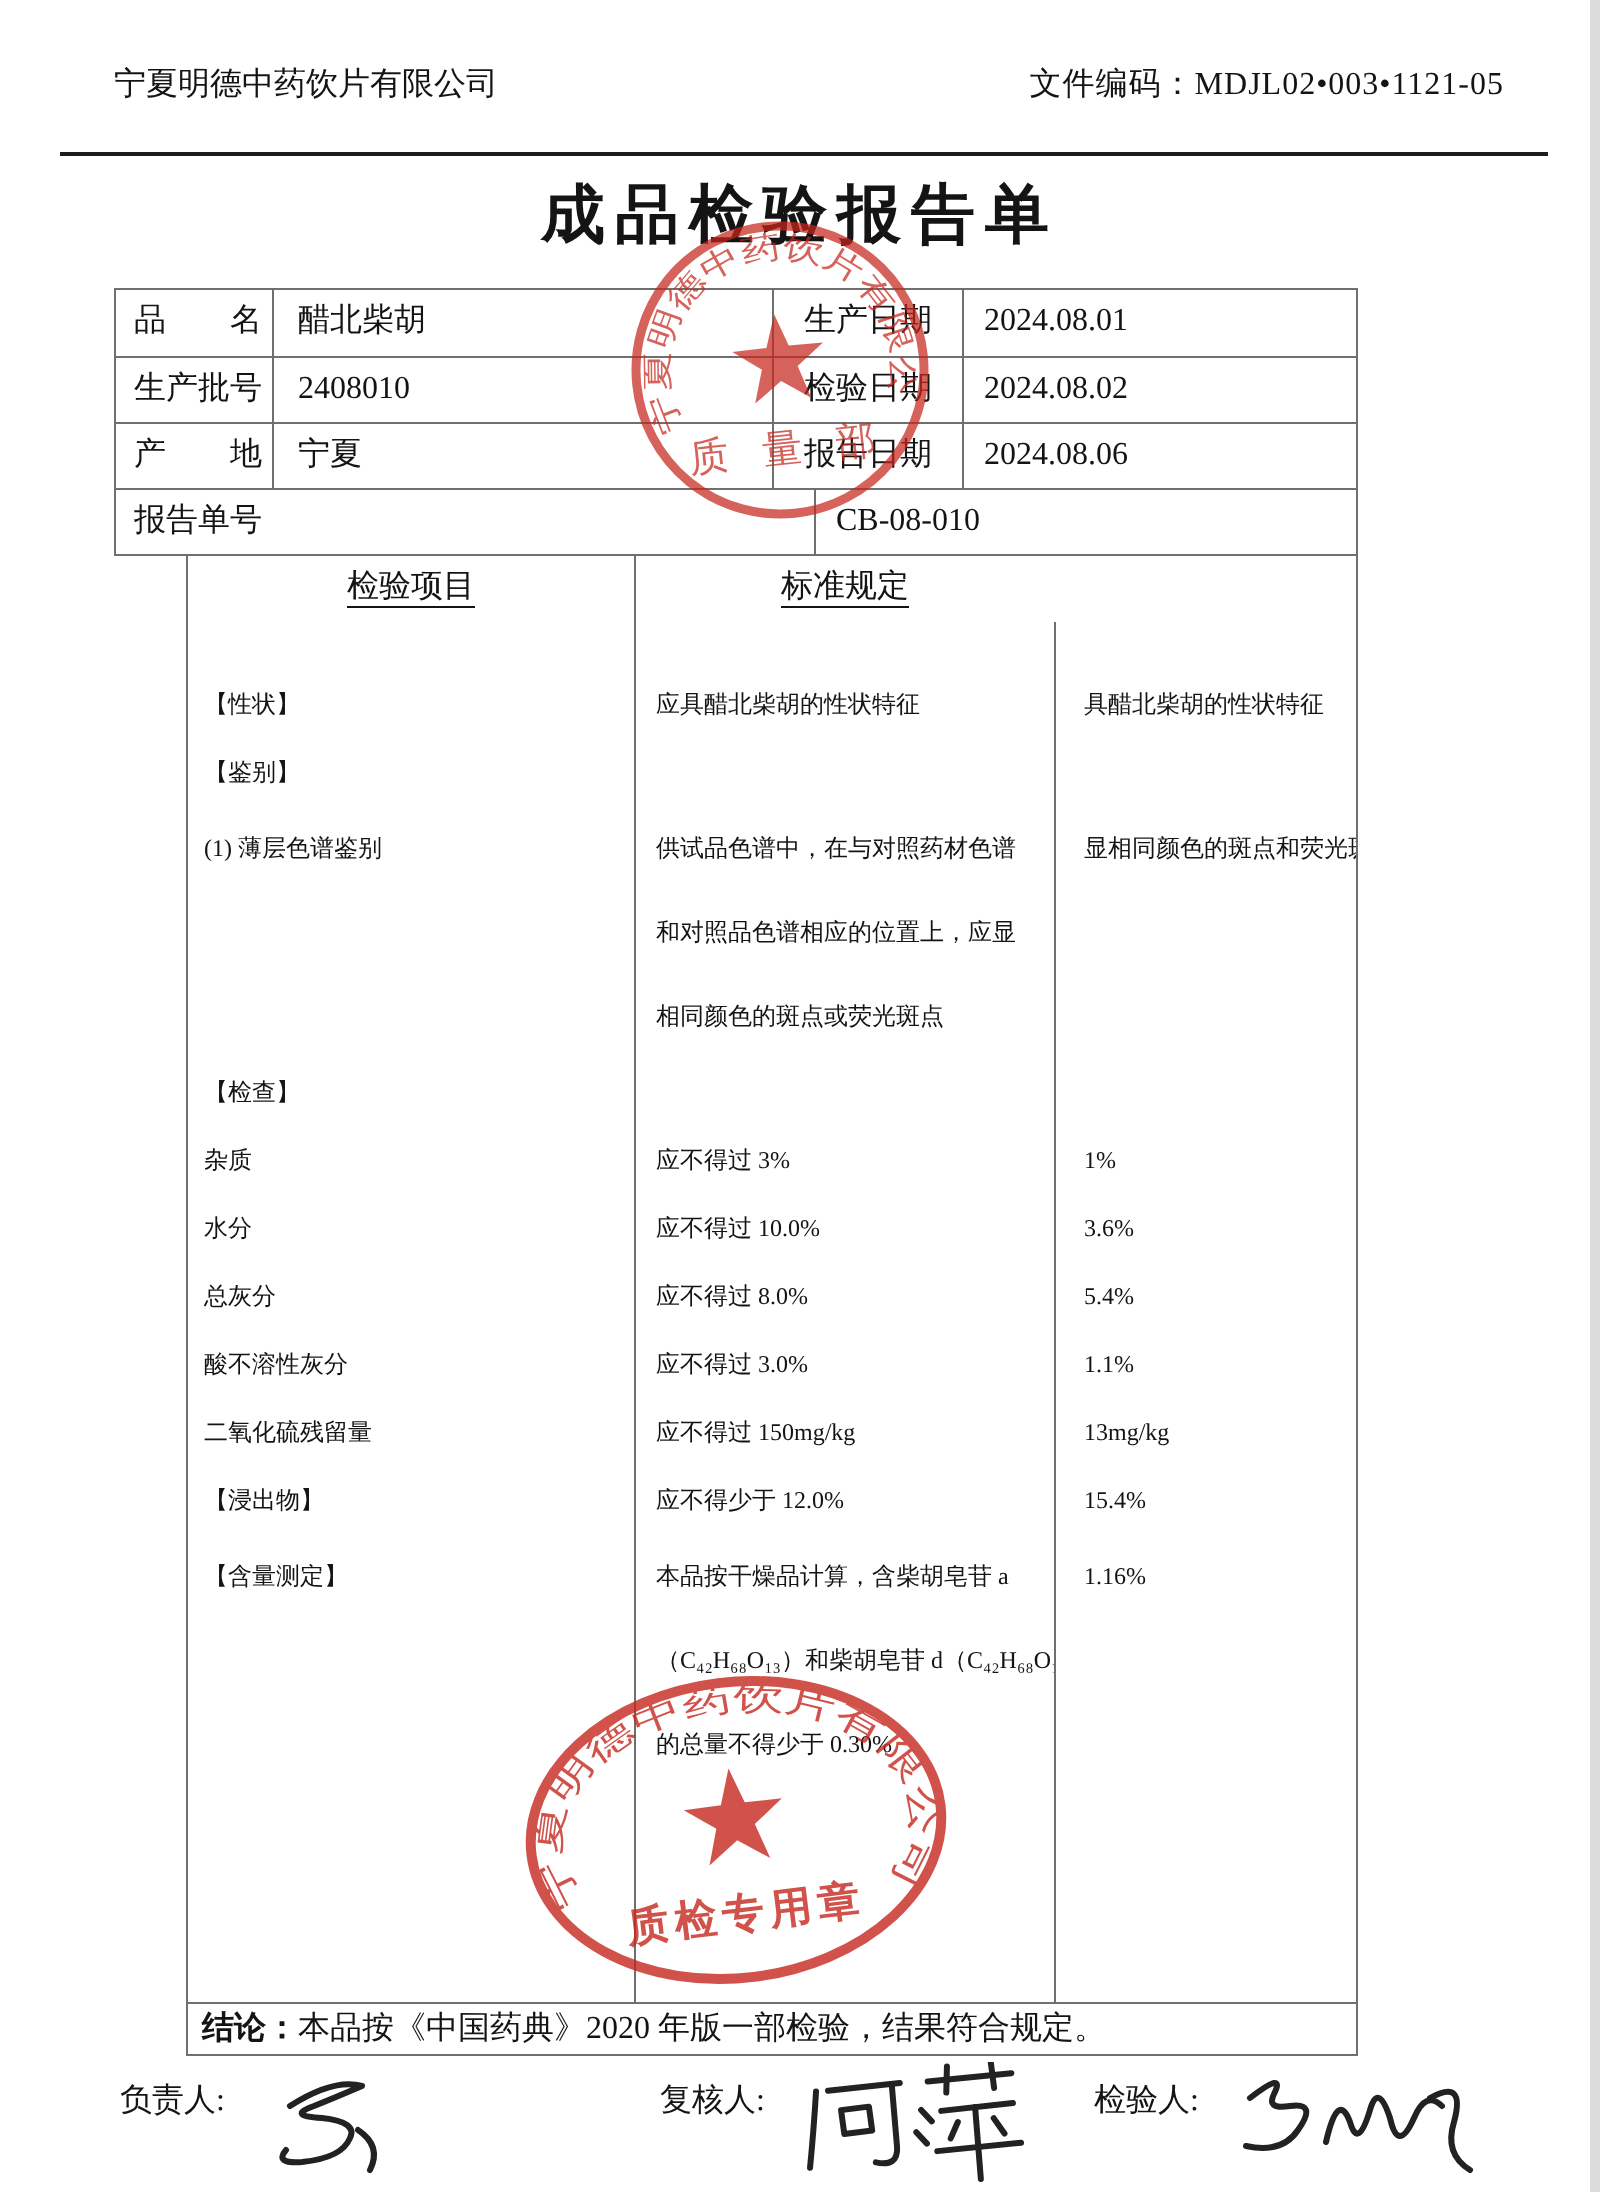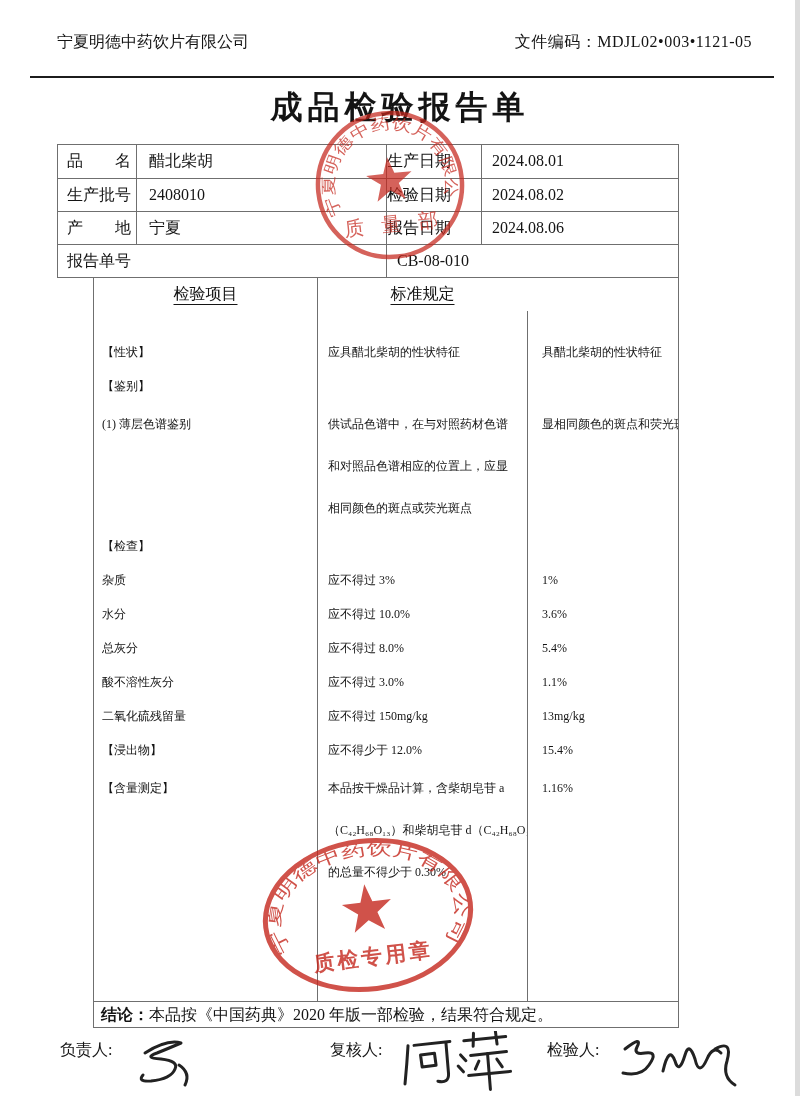--- a/index.html
+++ b/index.html
@@ -24,27 +24,27 @@
   .doccode{position:absolute;right:48px;top:32px;font-size:16px;letter-spacing:.5px;}
   .toprule{position:absolute;left:30px;right:26px;top:76px;height:2px;background:#1c1c1c;}
   .title{
     position:absolute;left:0;top:86px;width:100%;
     text-align:center;font-size:32px;font-weight:bold;letter-spacing:5px;
   }
   
   .doc{position:absolute;left:57px;top:144px;width:622px;border-radius:11px;}
   .info-table{border:1px solid var(--line);}
   .irow{display:grid;grid-template-columns:78px 250px 95px 1fr;height:33px;}
-  .irow.last{grid-template-columns:328px 1fr;}
+  .irow.last{grid-template-columns:328px 1fr;gap:21px;}
   .irow + .irow{border-top:1px solid var(--line);}
   .irow > div{line-height:31px;font-size:16px;overflow:hidden;white-space:nowrap;}
   .irow > div + div{border-left:1px solid var(--line);}
   .ilab{padding-left:9px;}
   .ival{padding-left:12px;}
-  .ilab2{}
+  .ilab2{text-align:center;}
   .ival2{padding-left:10px;}
   
   .main-table{border:1px solid var(--line);border-top:none;margin-left:36px;}
   .mhead{display:grid;grid-template-columns:223px 210px 1fr;height:33px;}
   .mhead > div{text-align:center;font-size:16px;line-height:32px;}
   .mhead > div + div{border-left:1px solid var(--line);}
   .mhead span{text-decoration:underline;text-underline-offset:5px;}
   .tbody{display:grid;grid-template-columns:223px 210px 1fr;height:690px;}
   .tcol{padding-top:24px;overflow:hidden;}
   .tcol + .tcol{border-left:1px solid var(--line);}

